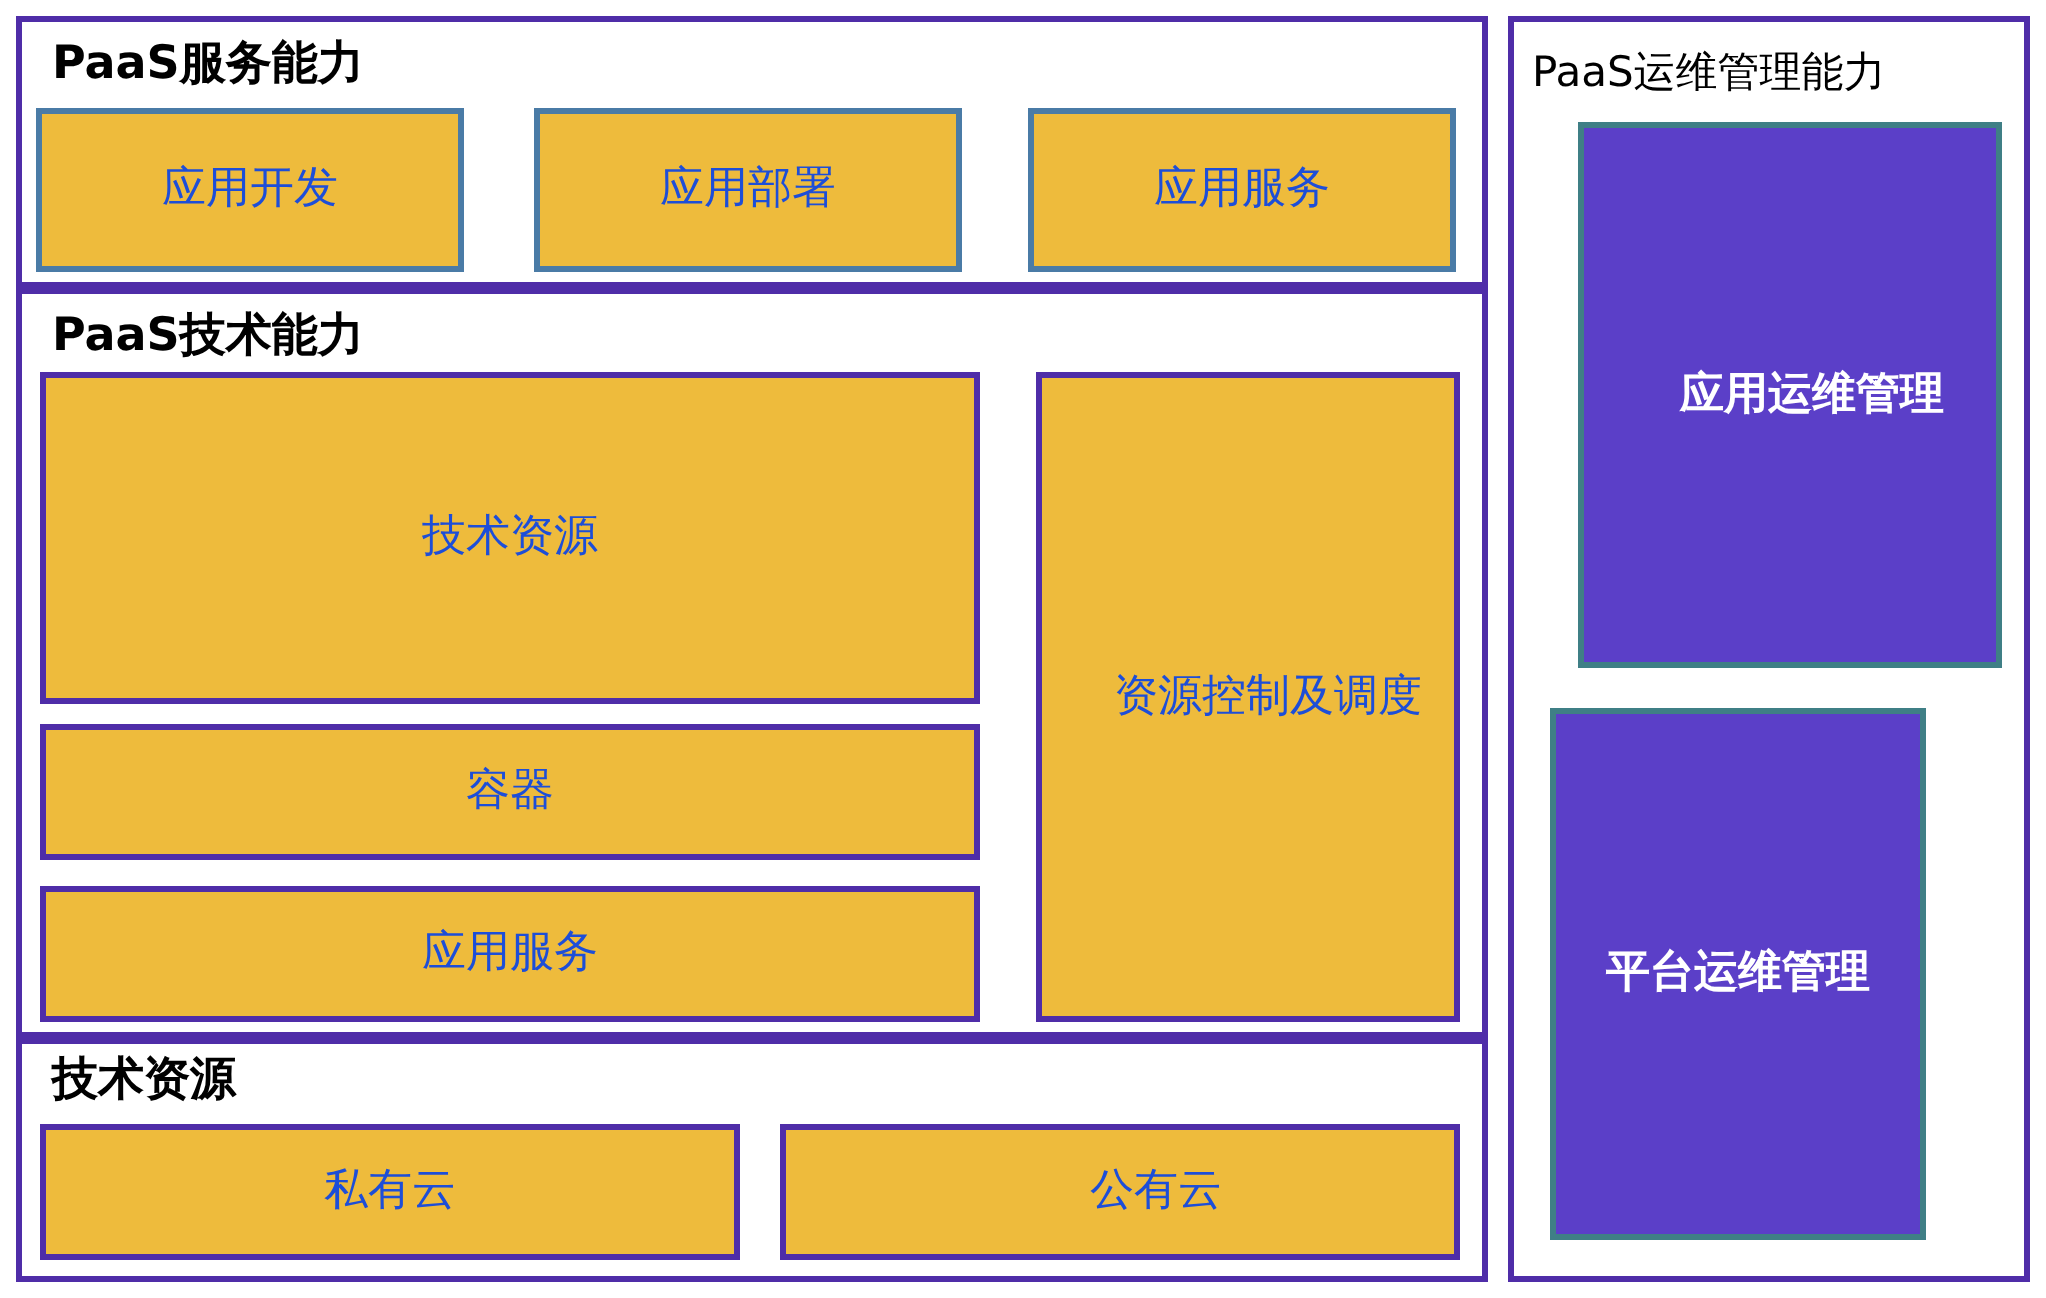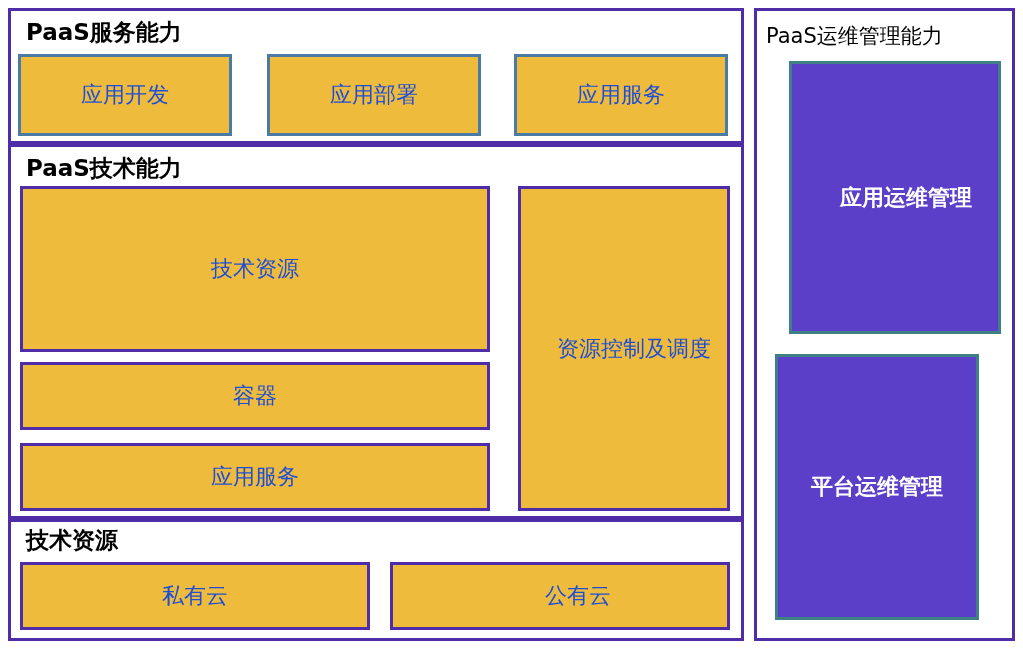--- a/index.html
+++ b/index.html
@@ -128,17 +128,17 @@
   </div>
 
   <div class="panel" style="left:754px; top:8px; width:261px; height:633px;"></div>
 
   <div class="panel-title" style="left:766px; top:26px; font-size:21px;">PaaS运维管理能力</div>
 
   <div class="box box-purple" style="left:789px; top:61px; width:212px; height:273px; font-size:22px;padding-left:22px;">
     <span class="box-label">应用运维管理</span>
   </div>
 
-  <div class="box box-purple" style="left:775px; top:354px; width:204px; height:266px; font-size:22px;">
+  <div class="box box-purple" style="left:775px; top:354px; width:188px; height:266px; font-size:22px;">
     <span class="box-label">平台运维管理</span>
   </div>
 
 </div>
 
 </body></html>

